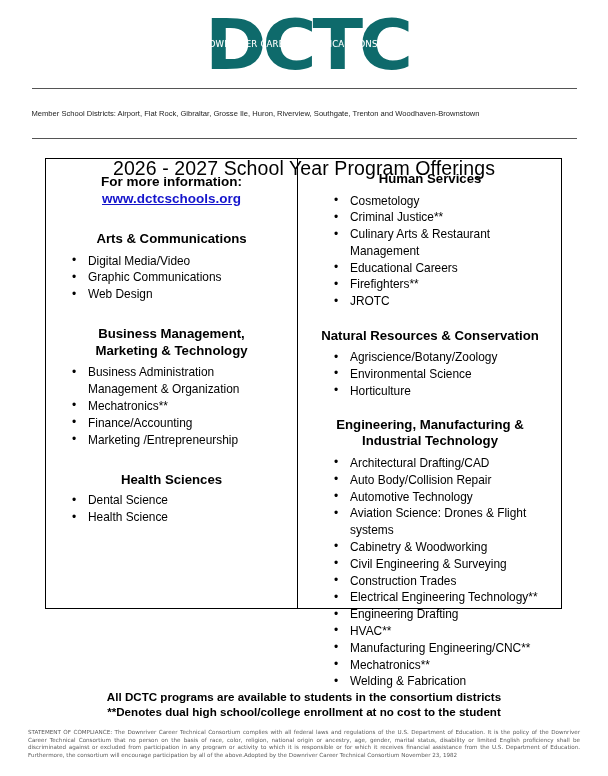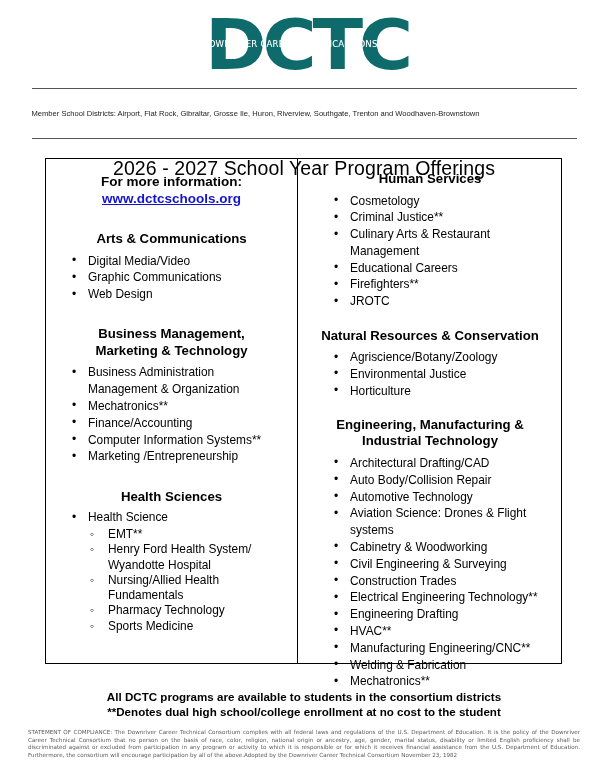--- a/index.html
+++ b/index.html
@@ -84,21 +84,21 @@
     margin-bottom: 0;
     letter-spacing: 0.1px;
   }
 
   
   .box {
     position: absolute;
     left: 45px;
     top: 158px;
     width: 517px;
-    height: 506px;
+    height: 451px;
     border: 1.6px solid #000;
     display: flex;
   }
   .col {
     padding: 0;
     position: relative;
   }
   .col-left {
     width: 252px;
     border-right: 1.6px solid #000;
@@ -239,78 +239,69 @@
 
     <div class="cat-head l">
       <div>Business Management,</div>
       <div>Marketing &amp; Technology</div>
     </div>
     <ul class="plist">
       <li class="bulleted">Business Administration</li>
       <li class="nobullet">Management &amp; Organization</li>
       <li class="bulleted">Mechatronics**</li>
       <li class="bulleted">Finance/Accounting</li>
-      <li class="bulleted">Computer Information Systems**</li>
       <li class="bulleted">Marketing /Entrepreneurship</li>
     </ul>
 
     <div class="cat-head l">Health Sciences</div>
     <ul class="plist tight">
+      <li class="bulleted">Dental Science</li>
       <li class="bulleted gap">Health Science</li>
-    </ul>
-    <ul class="sublist">
-      <li class="bulleted">EMT**</li>
-      <li class="bulleted">Henry Ford Health System/</li>
-      <li class="nobullet">Wyandotte Hospital</li>
-      <li class="bulleted">Nursing/Allied Health</li>
-      <li class="nobullet">Fundamentals</li>
-      <li class="bulleted">Pharmacy Technology</li>
-      <li class="bulleted">Sports Medicine</li>
     </ul>
   </div>
 
   <div class="col col-right">
 
     <div class="cat-head first-r">Human Services</div>
     <ul class="plist">
       <li class="bulleted">Cosmetology</li>
       <li class="bulleted">Criminal Justice**</li>
       <li class="bulleted">Culinary Arts &amp; Restaurant</li>
       <li class="nobullet">Management</li>
       <li class="bulleted">Educational Careers</li>
       <li class="bulleted">Firefighters**</li>
       <li class="bulleted">JROTC</li>
     </ul>
 
     <div class="cat-head r">Natural Resources &amp; Conservation</div>
     <ul class="plist">
       <li class="bulleted">Agriscience/Botany/Zoology</li>
-      <li class="bulleted">Environmental Justice</li>
+      <li class="bulleted">Environmental Science</li>
       <li class="bulleted">Horticulture</li>
     </ul>
 
     <div class="cat-head r">
       <div>Engineering, Manufacturing &amp;</div>
       <div>Industrial Technology</div>
     </div>
     <ul class="plist">
       <li class="bulleted">Architectural Drafting/CAD</li>
       <li class="bulleted">Auto Body/Collision Repair</li>
       <li class="bulleted">Automotive Technology</li>
       <li class="bulleted">Aviation Science: Drones &amp; Flight</li>
       <li class="nobullet">systems</li>
       <li class="bulleted">Cabinetry &amp; Woodworking</li>
       <li class="bulleted">Civil Engineering &amp; Surveying</li>
       <li class="bulleted">Construction Trades</li>
       <li class="bulleted">Electrical Engineering Technology**</li>
       <li class="bulleted">Engineering Drafting</li>
       <li class="bulleted">HVAC**</li>
       <li class="bulleted">Manufacturing Engineering/CNC**</li>
+      <li class="bulleted">Mechatronics**</li>
       <li class="bulleted">Welding &amp; Fabrication</li>
-      <li class="bulleted">Mechatronics**</li>
     </ul>
   </div>
 </div>
 
 <div class="footer-note">
   <div>All DCTC programs are available to students in the consortium districts</div>
   <div>**Denotes dual high school/college enrollment at no cost to the student</div>
 </div>
 
 <div class="compliance">STATEMENT OF COMPLIANCE:  The Downriver Career Technical Consortium complies with all federal laws and regulations of the U.S. Department of Education. It is the policy of the Downriver Career Technical Consortium that no person on the basis of race, color, religion, national origin or ancestry, age, gender, marital status, disability or limited English proficiency shall be discriminated against or excluded from participation in any program or activity to which it is responsible or for which it receives financial assistance from the U.S. Department of Education. Furthermore, the consortium will encourage participation by all of the above.Adopted by the Downriver Career Technical Consortium November 23, 1982</div>

